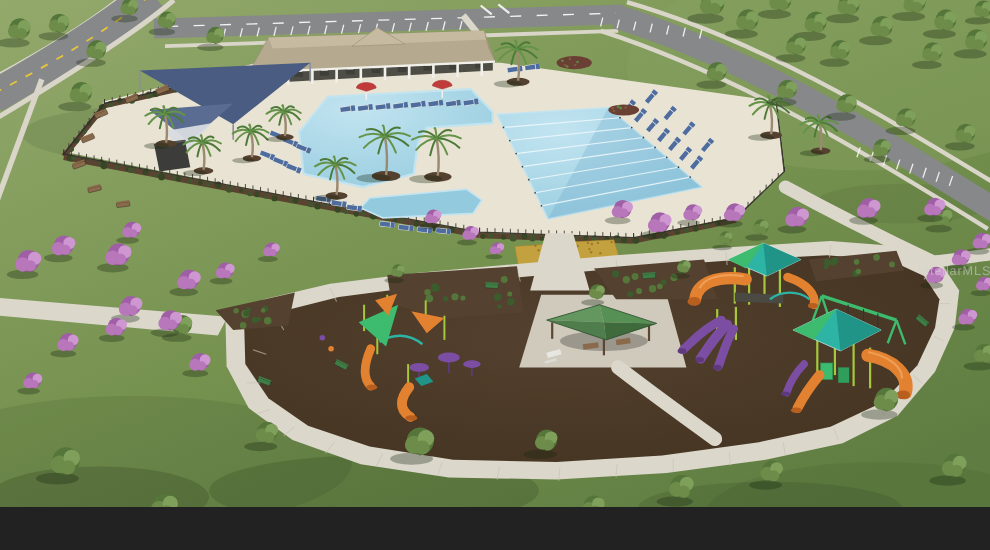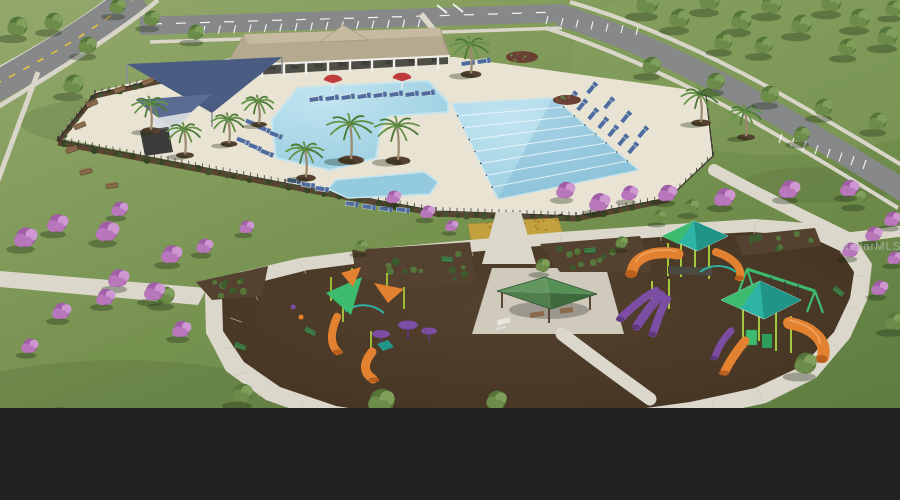--- a/index.html
+++ b/index.html
@@ -1,16 +1,16 @@
 <!DOCTYPE html>
 <html style="--grass1: #93a96c; --grass2: #76924f; --grass3: #5f7d42; --asphalt: #87888a; --sidewalk: #d9d5c9; --pathLight: #dbd7cb; --deck: #e9e3d3; --water: #93cade; --waterLight: #c2e4f0; --waterDeep: #5f9fc2; --laneWhite: #f0f9fd; --roofTan: #b5aa90; --roofTanLight: #c6bba1; --roofTanDark: #a1967c; --fascia: #f2f0ea; --underRoof: #4e4e46; --sailBlue: #4b5c82; --sailBlue2: #5a6c92; --sailWhite: #d8dce2; --fenceDark: #33302b; --hedgeBrown: #5a4330; --hedgeG1: #44532f; --hedgeG2: #374625; --mulch: #42321f; --mulchLight: #54412f; --goldBed: #c3a13f; --bloom1: #b877bb; --bloom2: #a05ea6; --bloom3: #cf97d1; --treeG1: #6d8c4a; --treeG2: #55763a; --treeG3: #7fa05a; --trunk: #6b5a44; --palmG1: #4d7a39; --palmG2: #659348; --pgLime: #a6c83d; --pgOrange: #e2812f; --pgOrangeDark: #b85e1f; --pgPurple: #7c4ea3; --pgPurpleDark: #5e3a7d; --pgTeal: #2eb4a4; --pgTealDark: #1f9487; --pgGreen: #3dbb6e; --pavG1: #63975f; --pavG2: #569055; --pavG3: #4f7d4b; --pavG4: #3f6a3c; --chairBlue: #4e6d9e; --chairWhite: #e6e6e3; --benchBrown: #8a6a4a; --benchGreen: #3e7d46; --white: #ffffff; --yellow: #e8c53a; --shadow: rgba(22,36,16,0.32); --watermark: rgba(212,212,212,0.55);"><head>
 <meta charset="utf-8">
 <style>
   html,body{margin:0;padding:0;background:#222;}
-  .stage{position:relative;width:900px;height:408px;overflow:hidden;
+  .stage{position:relative;width:900px;height:461px;overflow:hidden;
          font-family:"Liberation Sans", sans-serif;text-align:center;}
   svg{display:block;}
   text.watermark{font-family:"Liberation Sans", sans-serif;font-size:11.5px;
                  letter-spacing:0.8px;fill:var(--watermark);}
 </style>
 </head>
 <body>
 
 <div class="stage">
 <svg viewBox="0 0 900 500" width="900" height="500">

